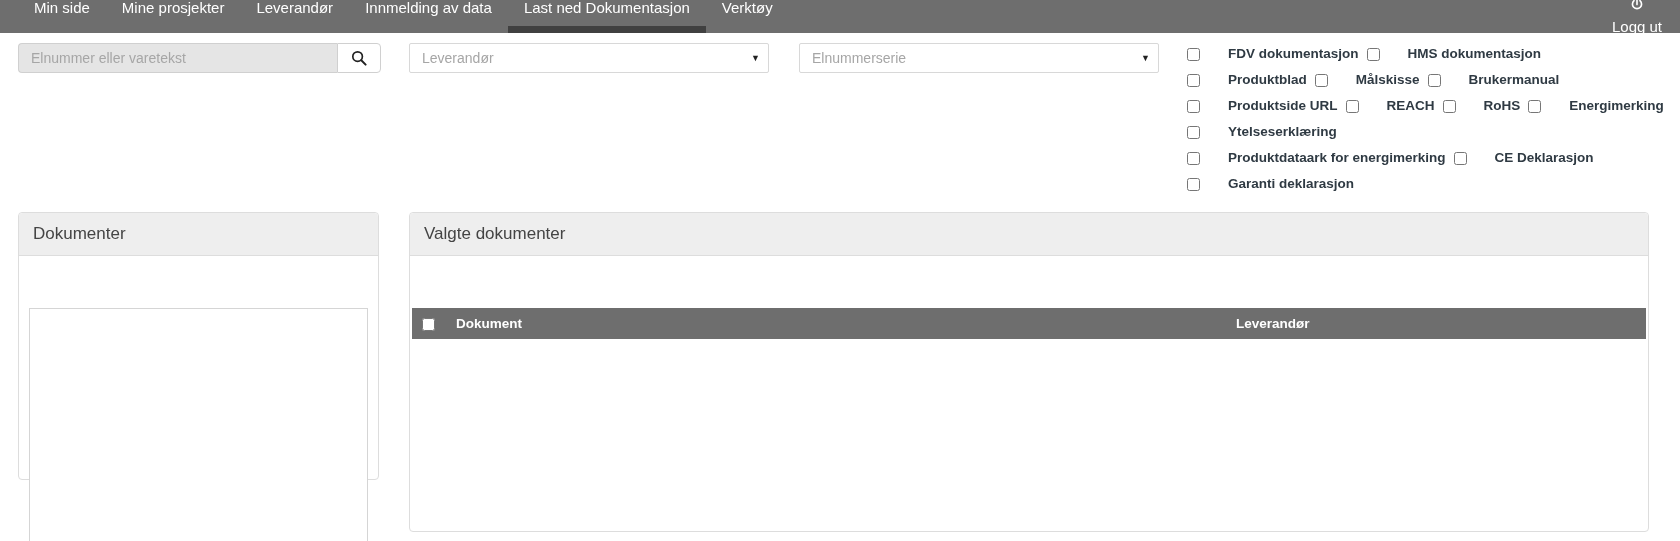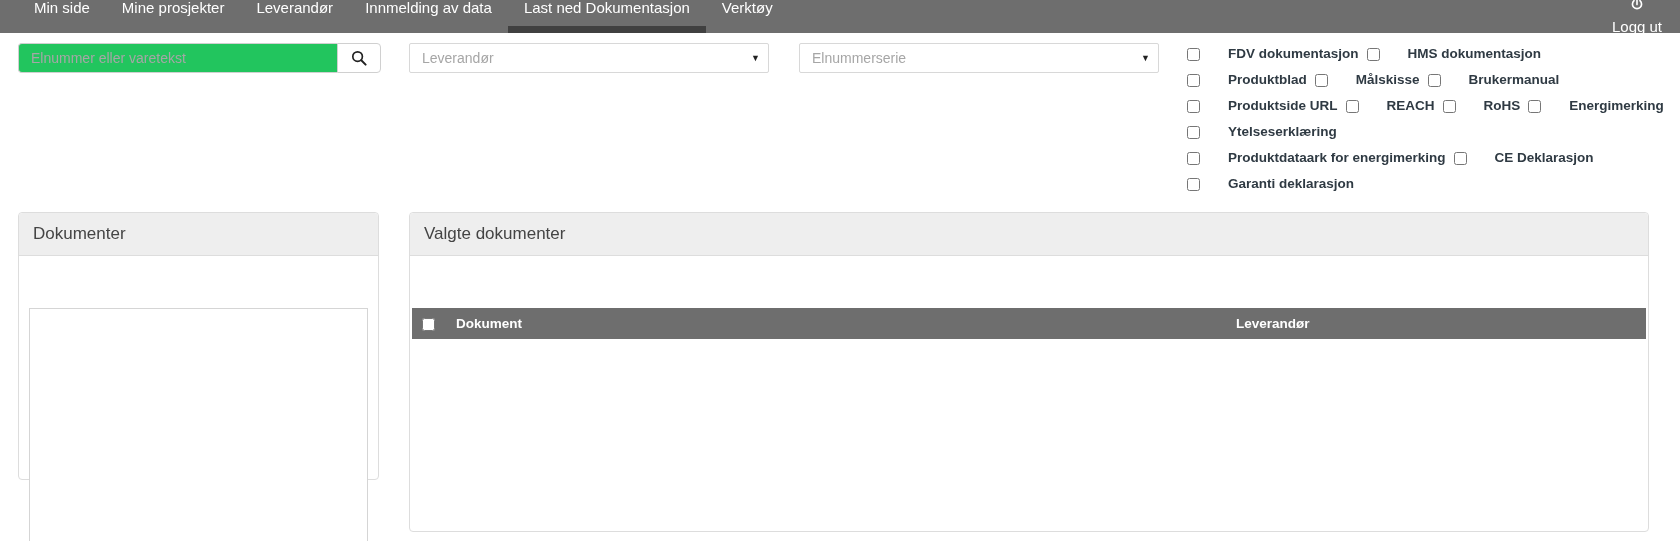--- a/index.html
+++ b/index.html
@@ -87,21 +87,21 @@
   .search-input {
     flex: 1;
     border: 1px solid #d0d0d0;
     border-right: none;
     border-radius: 4px 0 0 4px;
     padding: 0 12px;
     font-size: 14px;
     font-family: "Liberation Sans", sans-serif;
     color: #555;
     outline: none;
-    background: #22c55e;
+    background: #e5e5e5;
     min-width: 0;
   }
   .search-input::placeholder { color: #a6a6a6; }
   .search-btn {
     width: 44px;
     border: 1px solid #d0d0d0;
     border-radius: 0 4px 4px 0;
     background: #ffffff;
     cursor: pointer;
     display: flex;

